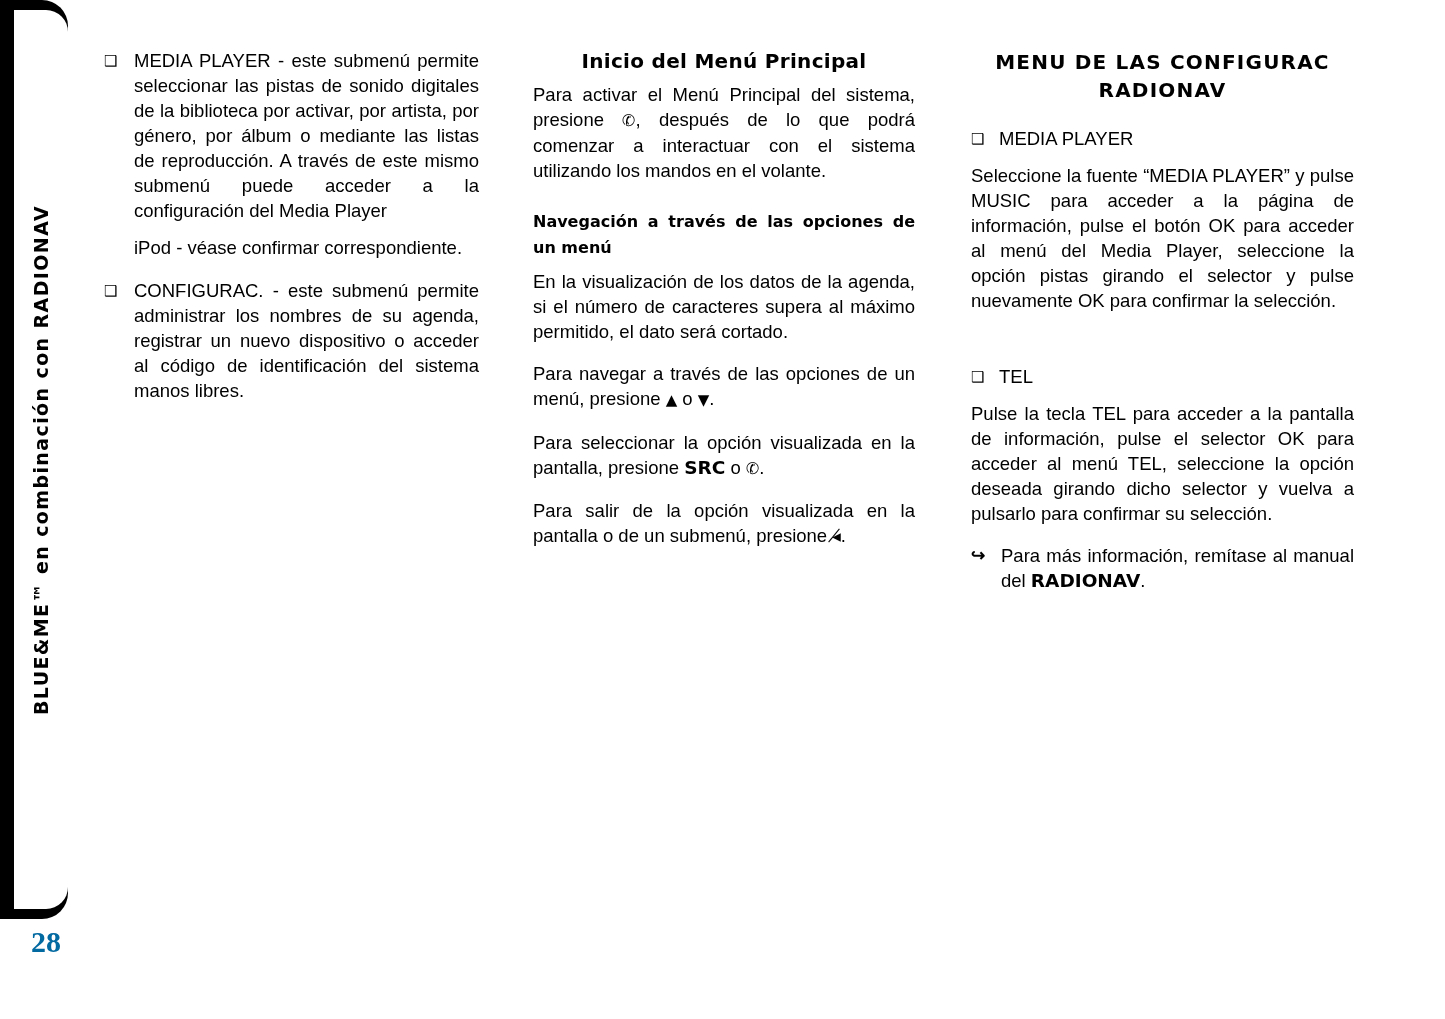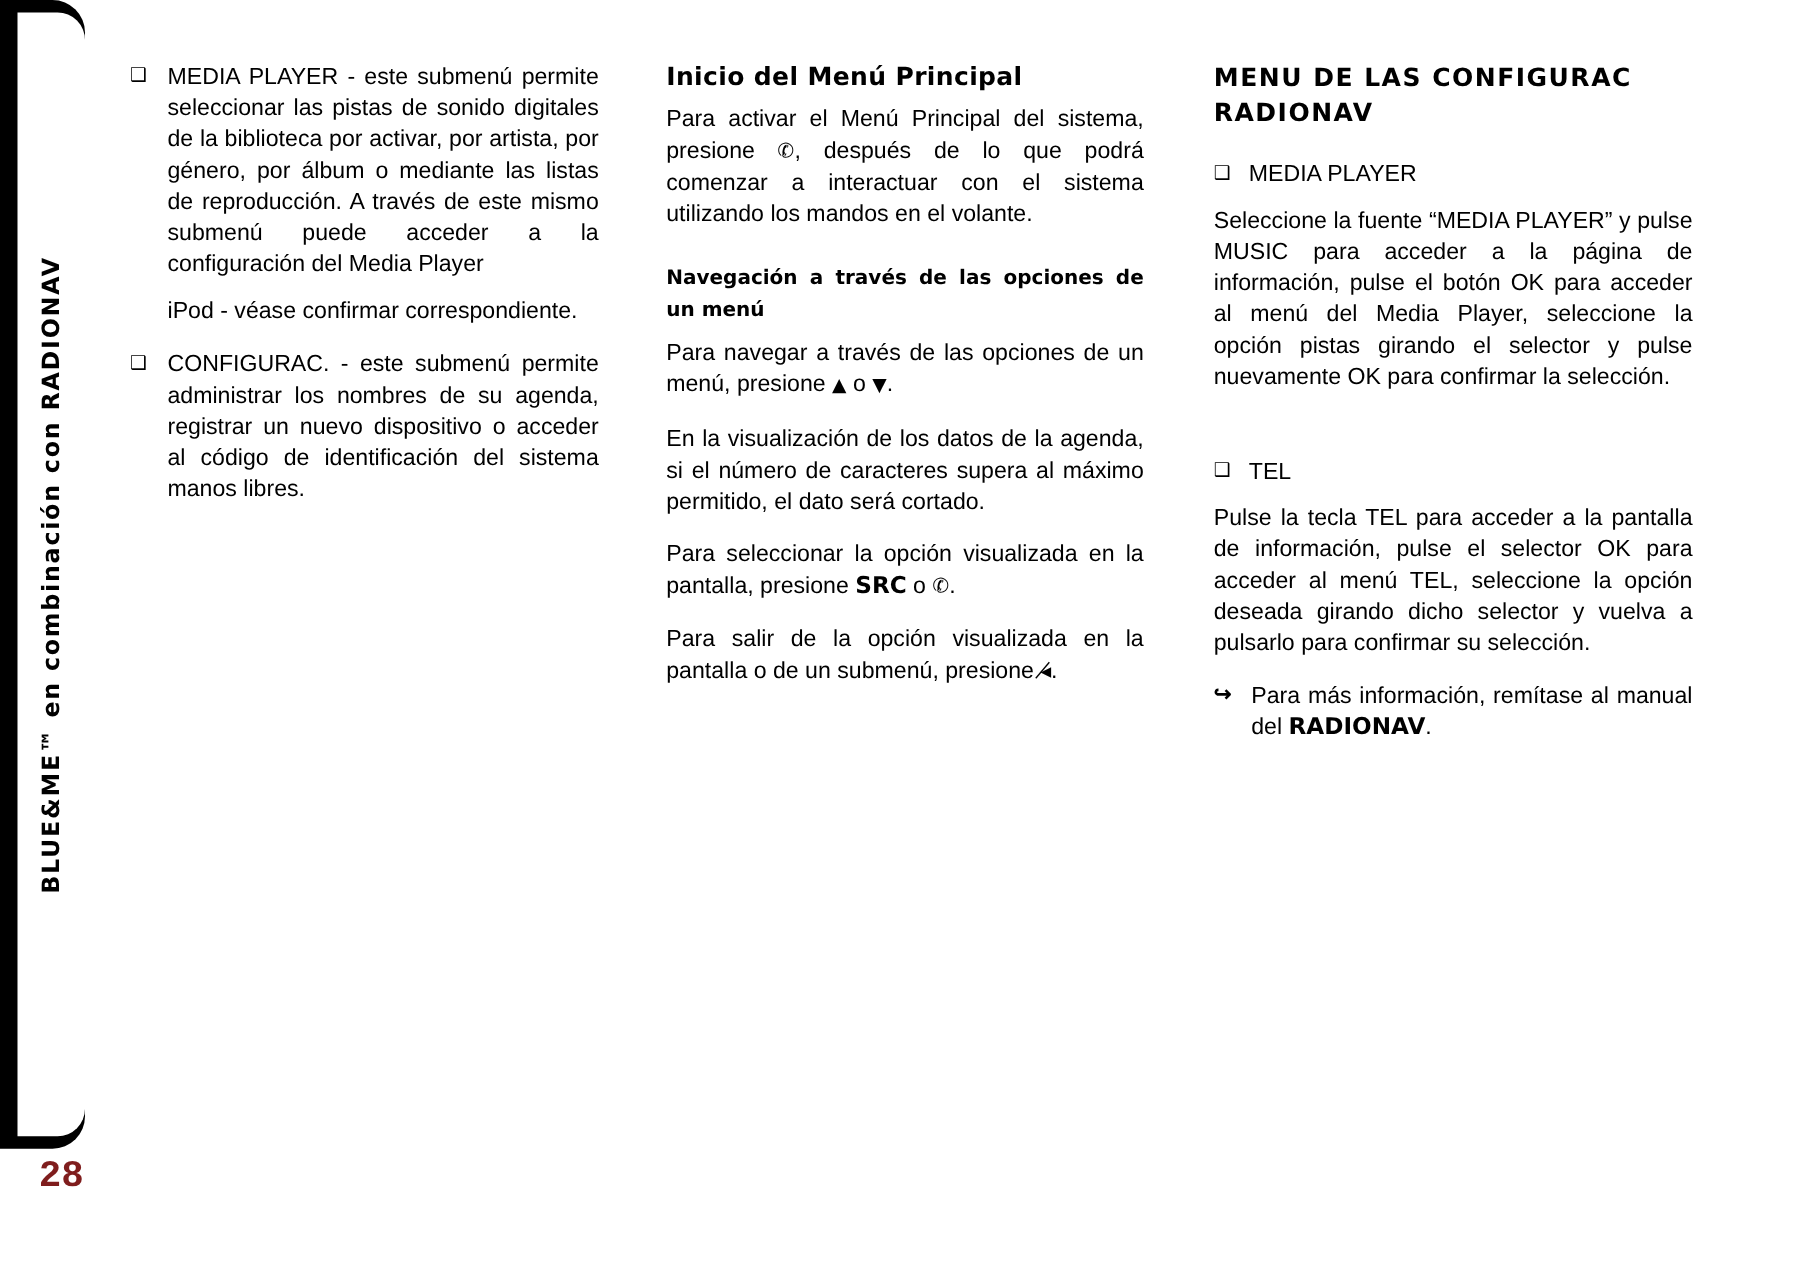--- a/index.html
+++ b/index.html
@@ -55,24 +55,24 @@
     font-weight: bold;
     font-size: 19px;
     letter-spacing: 1.4px;
     color: #000;
   }
 
   #page-number {
     position: absolute;
     left: 31px;
     top: 925px;
-    font-family: Liberation Mono, monospace;
+    font-family: Liberation Serif, serif;
     font-weight: bold;
     font-size: 30px;
-    color: #7f1d1d;
+    color: #0369a1;
   }
 
   
   .col {
     position: absolute;
     top: 48px;
     width: 348px;
     font-size: 18.5px;
     line-height: 25px;
     color: #000;
@@ -81,20 +81,21 @@
   #col2 { left: 533px; width: 382px; }
   #col3 { left: 971px; width: 383px; }
 
   .heading {
     font-family: "DejaVu Sans", sans-serif;
     font-weight: bold;
     font-size: 20px;
     line-height: 26px;
     letter-spacing: 0.3px;
     margin: 0 0 8px 0;
+    text-align: center;
   }
   .heading.caps {
     letter-spacing: 1.2px;
     line-height: 28px;
   }
   .sub-heading {
     font-family: "DejaVu Sans", sans-serif;
     font-weight: bold;
     font-size: 16px;
     line-height: 26px;
@@ -198,25 +199,25 @@
 <div class="col" id="col2">
 
   <h2 class="heading">Inicio del Menú Principal</h2>
 
   <p class="body">
     <span>Para activar el Menú Principal del sistema, presione </span><span class="glyph glyph-phone">✆</span><span>, después de lo que podrá comenzar a interactuar con el sistema utilizando los mandos en el volante.</span>
   </p>
 
   <h3 class="sub-heading">Navegación a través de las opciones de un menú</h3>
 
+  <p class="body">En la visualización de los datos de la agenda, si el número de caracteres supera al máximo permitido, el dato será cortado.</p>
+
   <p class="body">
     <span>Para navegar a través de las opciones de un menú, presione </span><span class="glyph glyph-tri">▲</span><span> o </span><span class="glyph glyph-tri">▼</span><span>.</span>
   </p>
-
-  <p class="body">En la visualización de los datos de la agenda, si el número de caracteres supera al máximo permitido, el dato será cortado.</p>
 
   <p class="body">
     <span>Para seleccionar la opción visualizada en la pantalla, presione </span><b class="k">SRC</b><span> o </span><span class="glyph glyph-phone">✆</span><span>.</span>
   </p>
 
   <p class="body">
     <span>Para salir de la opción visualizada en la pantalla o de un submenú, presione </span><span class="glyph glyph-spk">◂̸</span><span>.</span>
   </p>
 
 </div>

